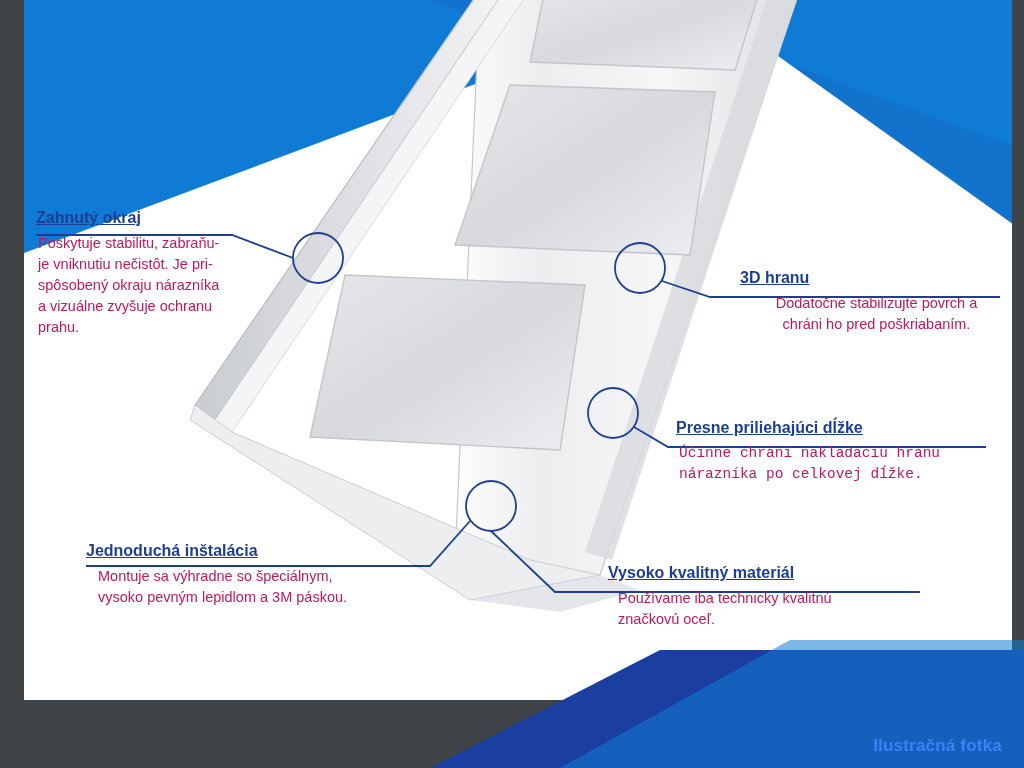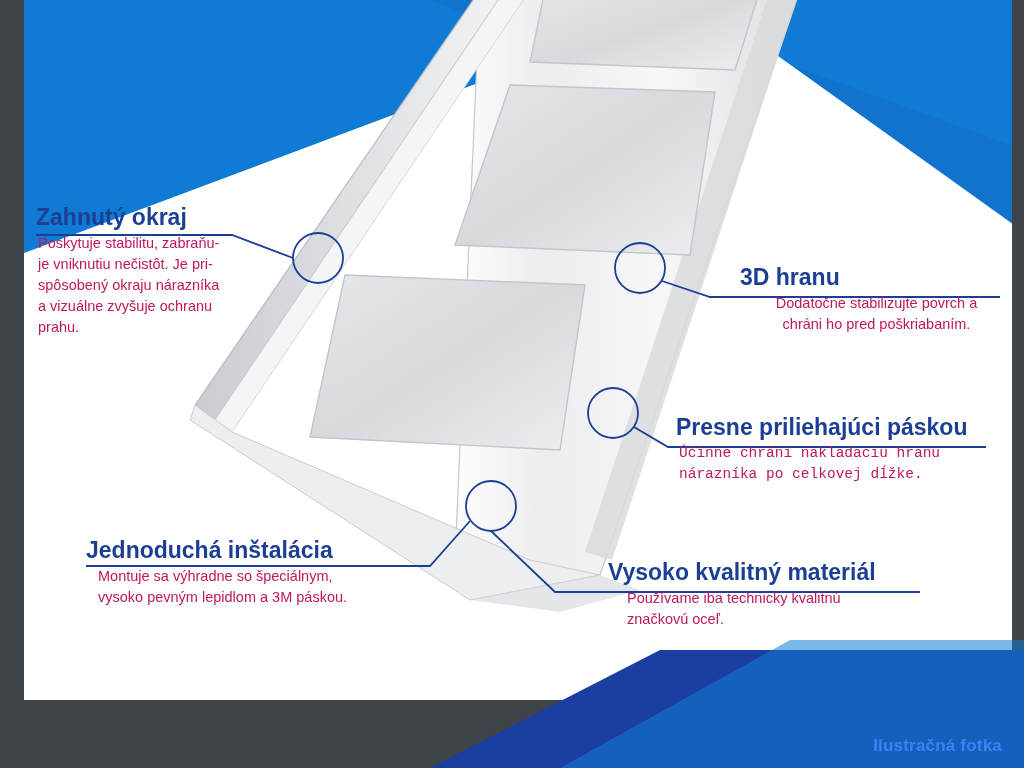--- a/index.html
+++ b/index.html
@@ -32,24 +32,25 @@
     height: 768px;
   }
 
   
   .callout {
     position: absolute;
   }
   .callout-title {
     color: #1c3f94;
     font-weight: bold;
-    font-size: 23px;
+    font-size: 16px;
     line-height: 25px;
     white-space: nowrap;
     margin: 0 0 3px 0;
+    text-decoration: underline;
   }
   .callout-body {
     color: #be185d;
     font-size: 14.5px;
     line-height: 21px;
     margin: 0;
   }
 
   .c-zahnuty { left: 36px; top: 205px; width: 240px; }
   .c-zahnuty .callout-body { margin-left: 2px; }
@@ -57,21 +58,21 @@
   .c-3d { left: 740px; top: 265px; width: 270px; }
   .c-3d .callout-body { margin-left: 3px; }
 
   .c-zahyb { left: 676px; top: 415px; width: 320px; }
   .c-zahyb .callout-body { margin-left: 3px; font-family: Liberation Mono, monospace; }
 
   .c-instalacia { left: 86px; top: 538px; width: 330px; }
   .c-instalacia .callout-body { margin-left: 12px; }
 
   .c-material { left: 608px; top: 560px; width: 320px; }
-  .c-material .callout-body { margin-left: 19px; }
+  .c-material .callout-body { margin-left: 10px; }
 
   
   .footer-note {
     position: absolute;
     right: 22px;
     bottom: 12px;
     color: #3b82f6;
     font-size: 17px;
     font-weight: bold;
     letter-spacing: 0.2px;
@@ -178,21 +179,21 @@
 prahu.</div>
   </div>
 
   <div class="callout c-3d">
     <div class="callout-title">3D hranu</div>
     <div class="callout-body" style="white-space: pre-line; text-align: center;">Dodatočne  stabilizujte  povrch  a
 chráni ho pred poškriabaním.</div>
   </div>
 
   <div class="callout c-zahyb">
-    <div class="callout-title">Presne priliehajúci páskou</div>
+    <div class="callout-title">Presne priliehajúci dĺžke</div>
     <div class="callout-body" style="white-space: pre-line;">Účinne chráni nakladaciu hranu
 nárazníka po celkovej dĺžke.</div>
   </div>
 
   <div class="callout c-instalacia">
     <div class="callout-title">Jednoduchá inštalácia</div>
     <div class="callout-body" style="white-space: pre-line;">Montuje sa výhradne so špeciálnym,
 vysoko pevným lepidlom a 3M páskou.</div>
   </div>
 

